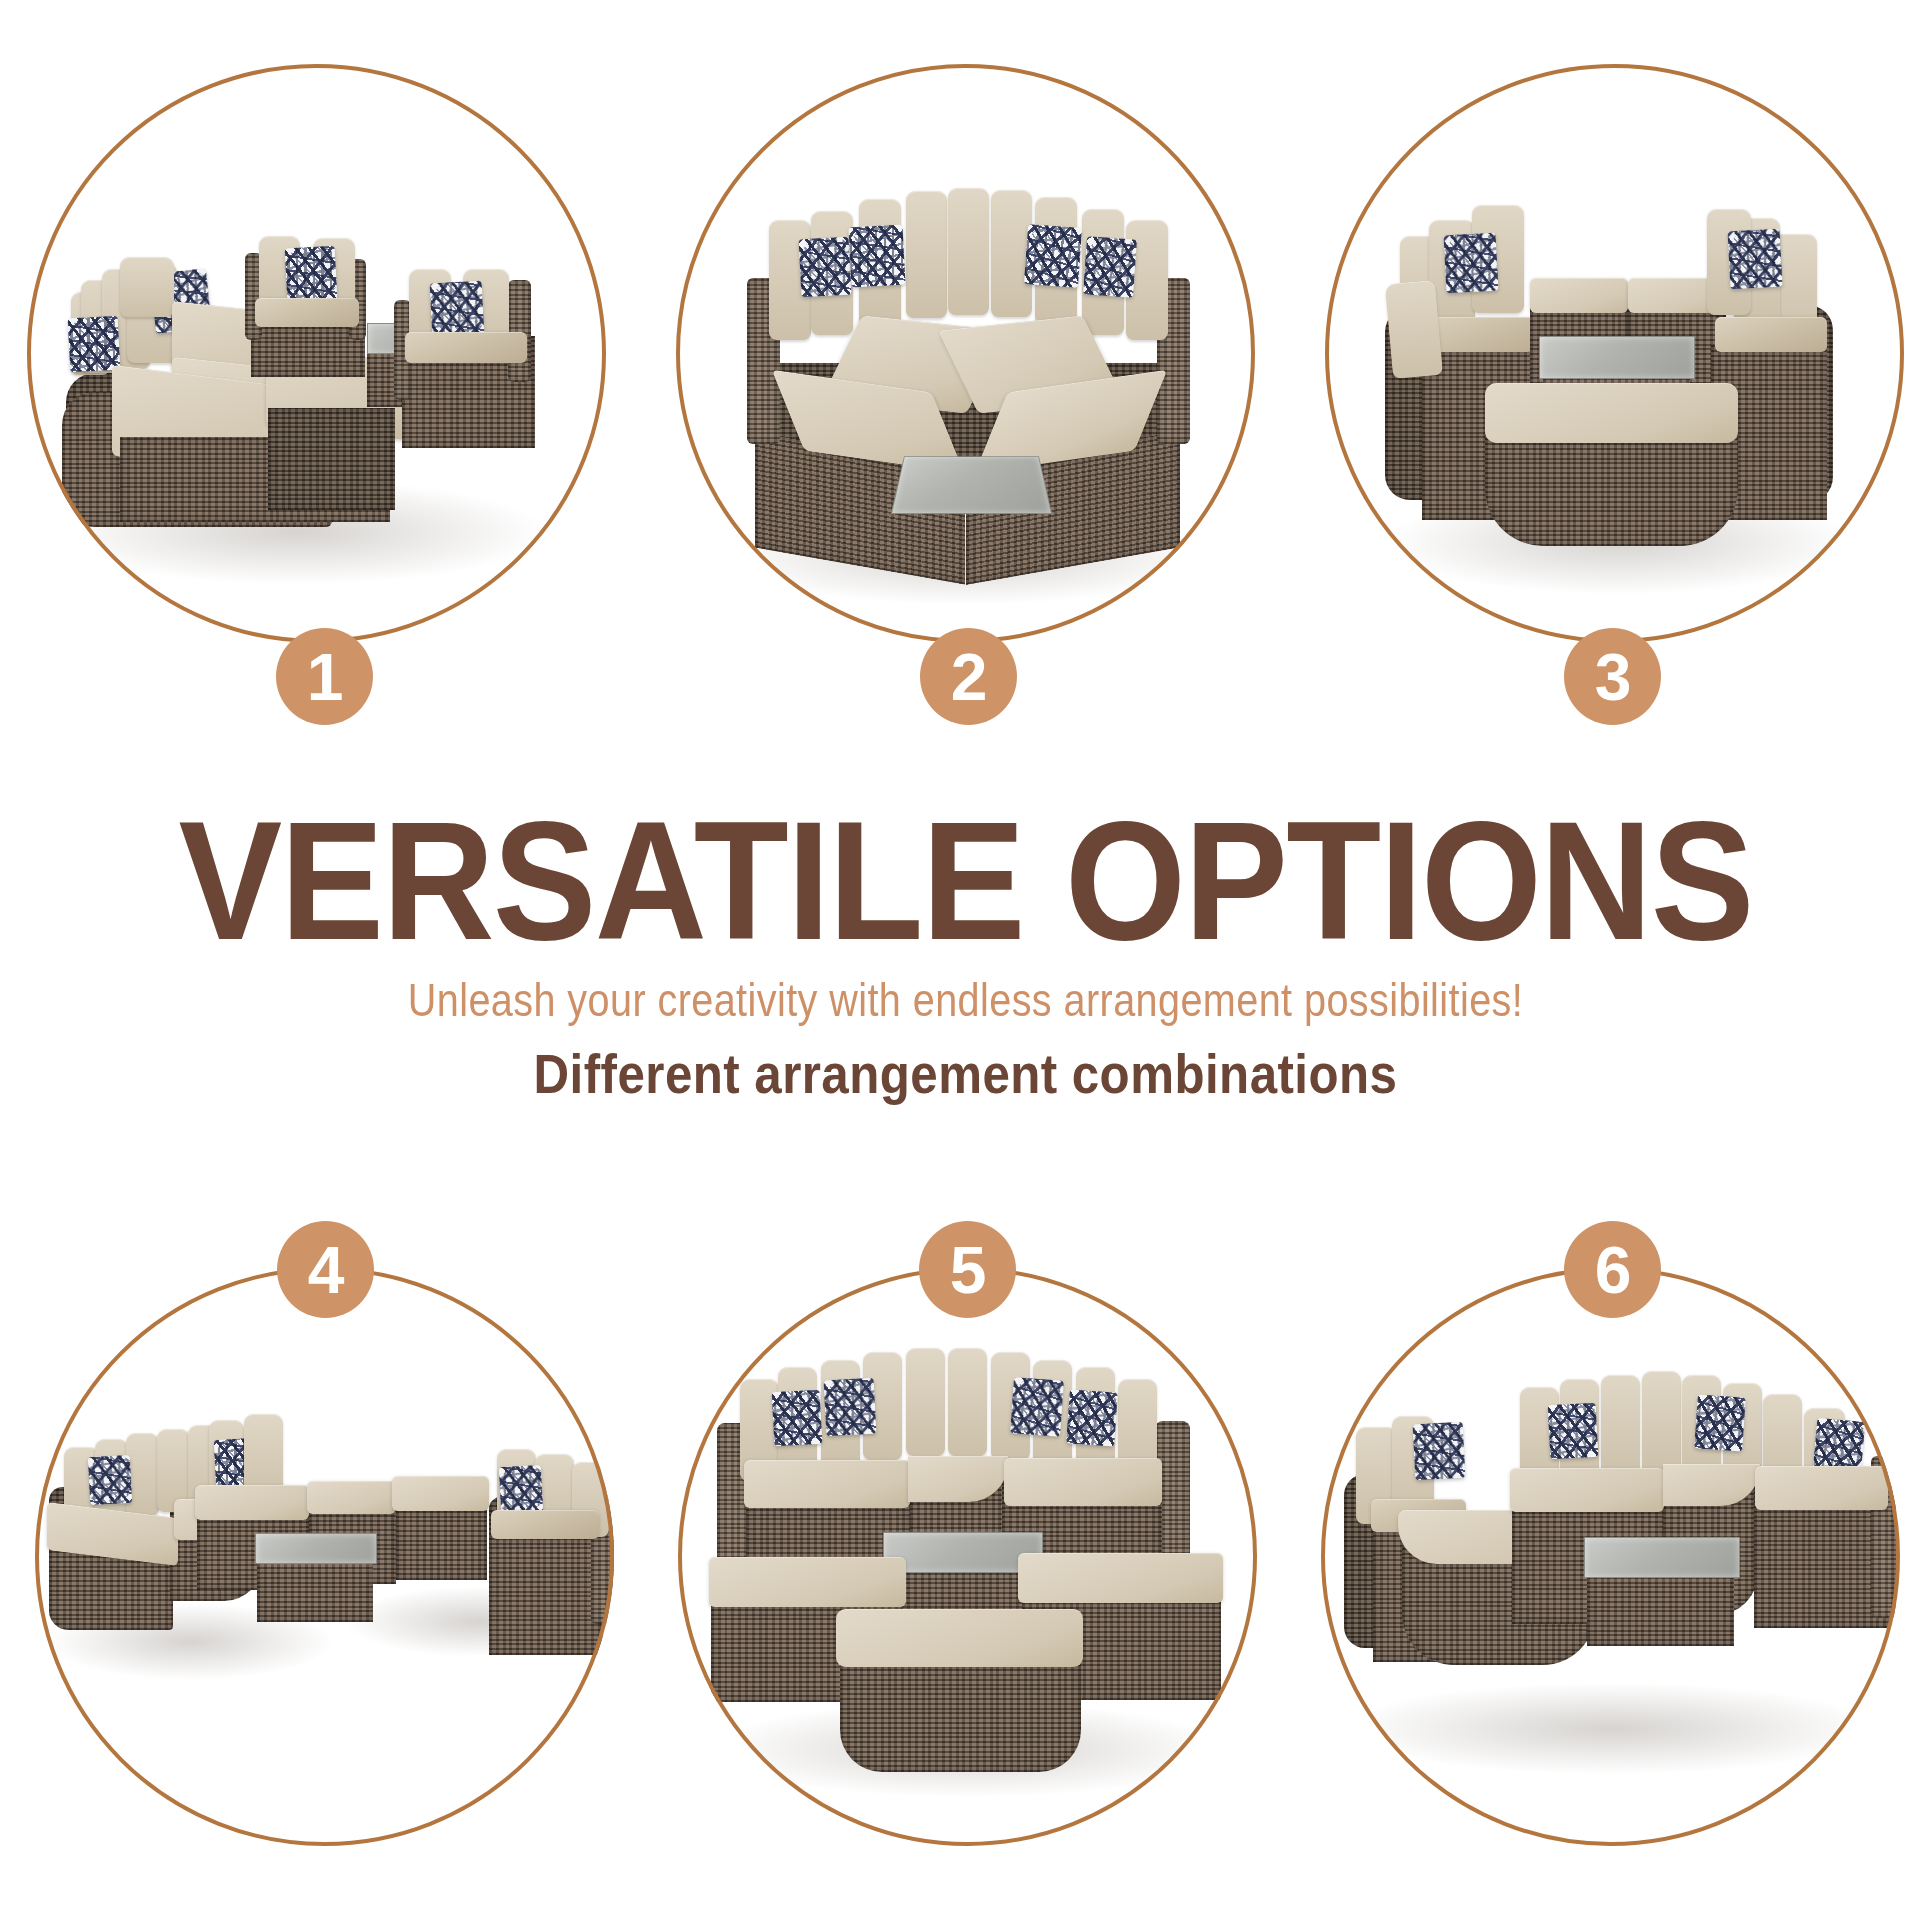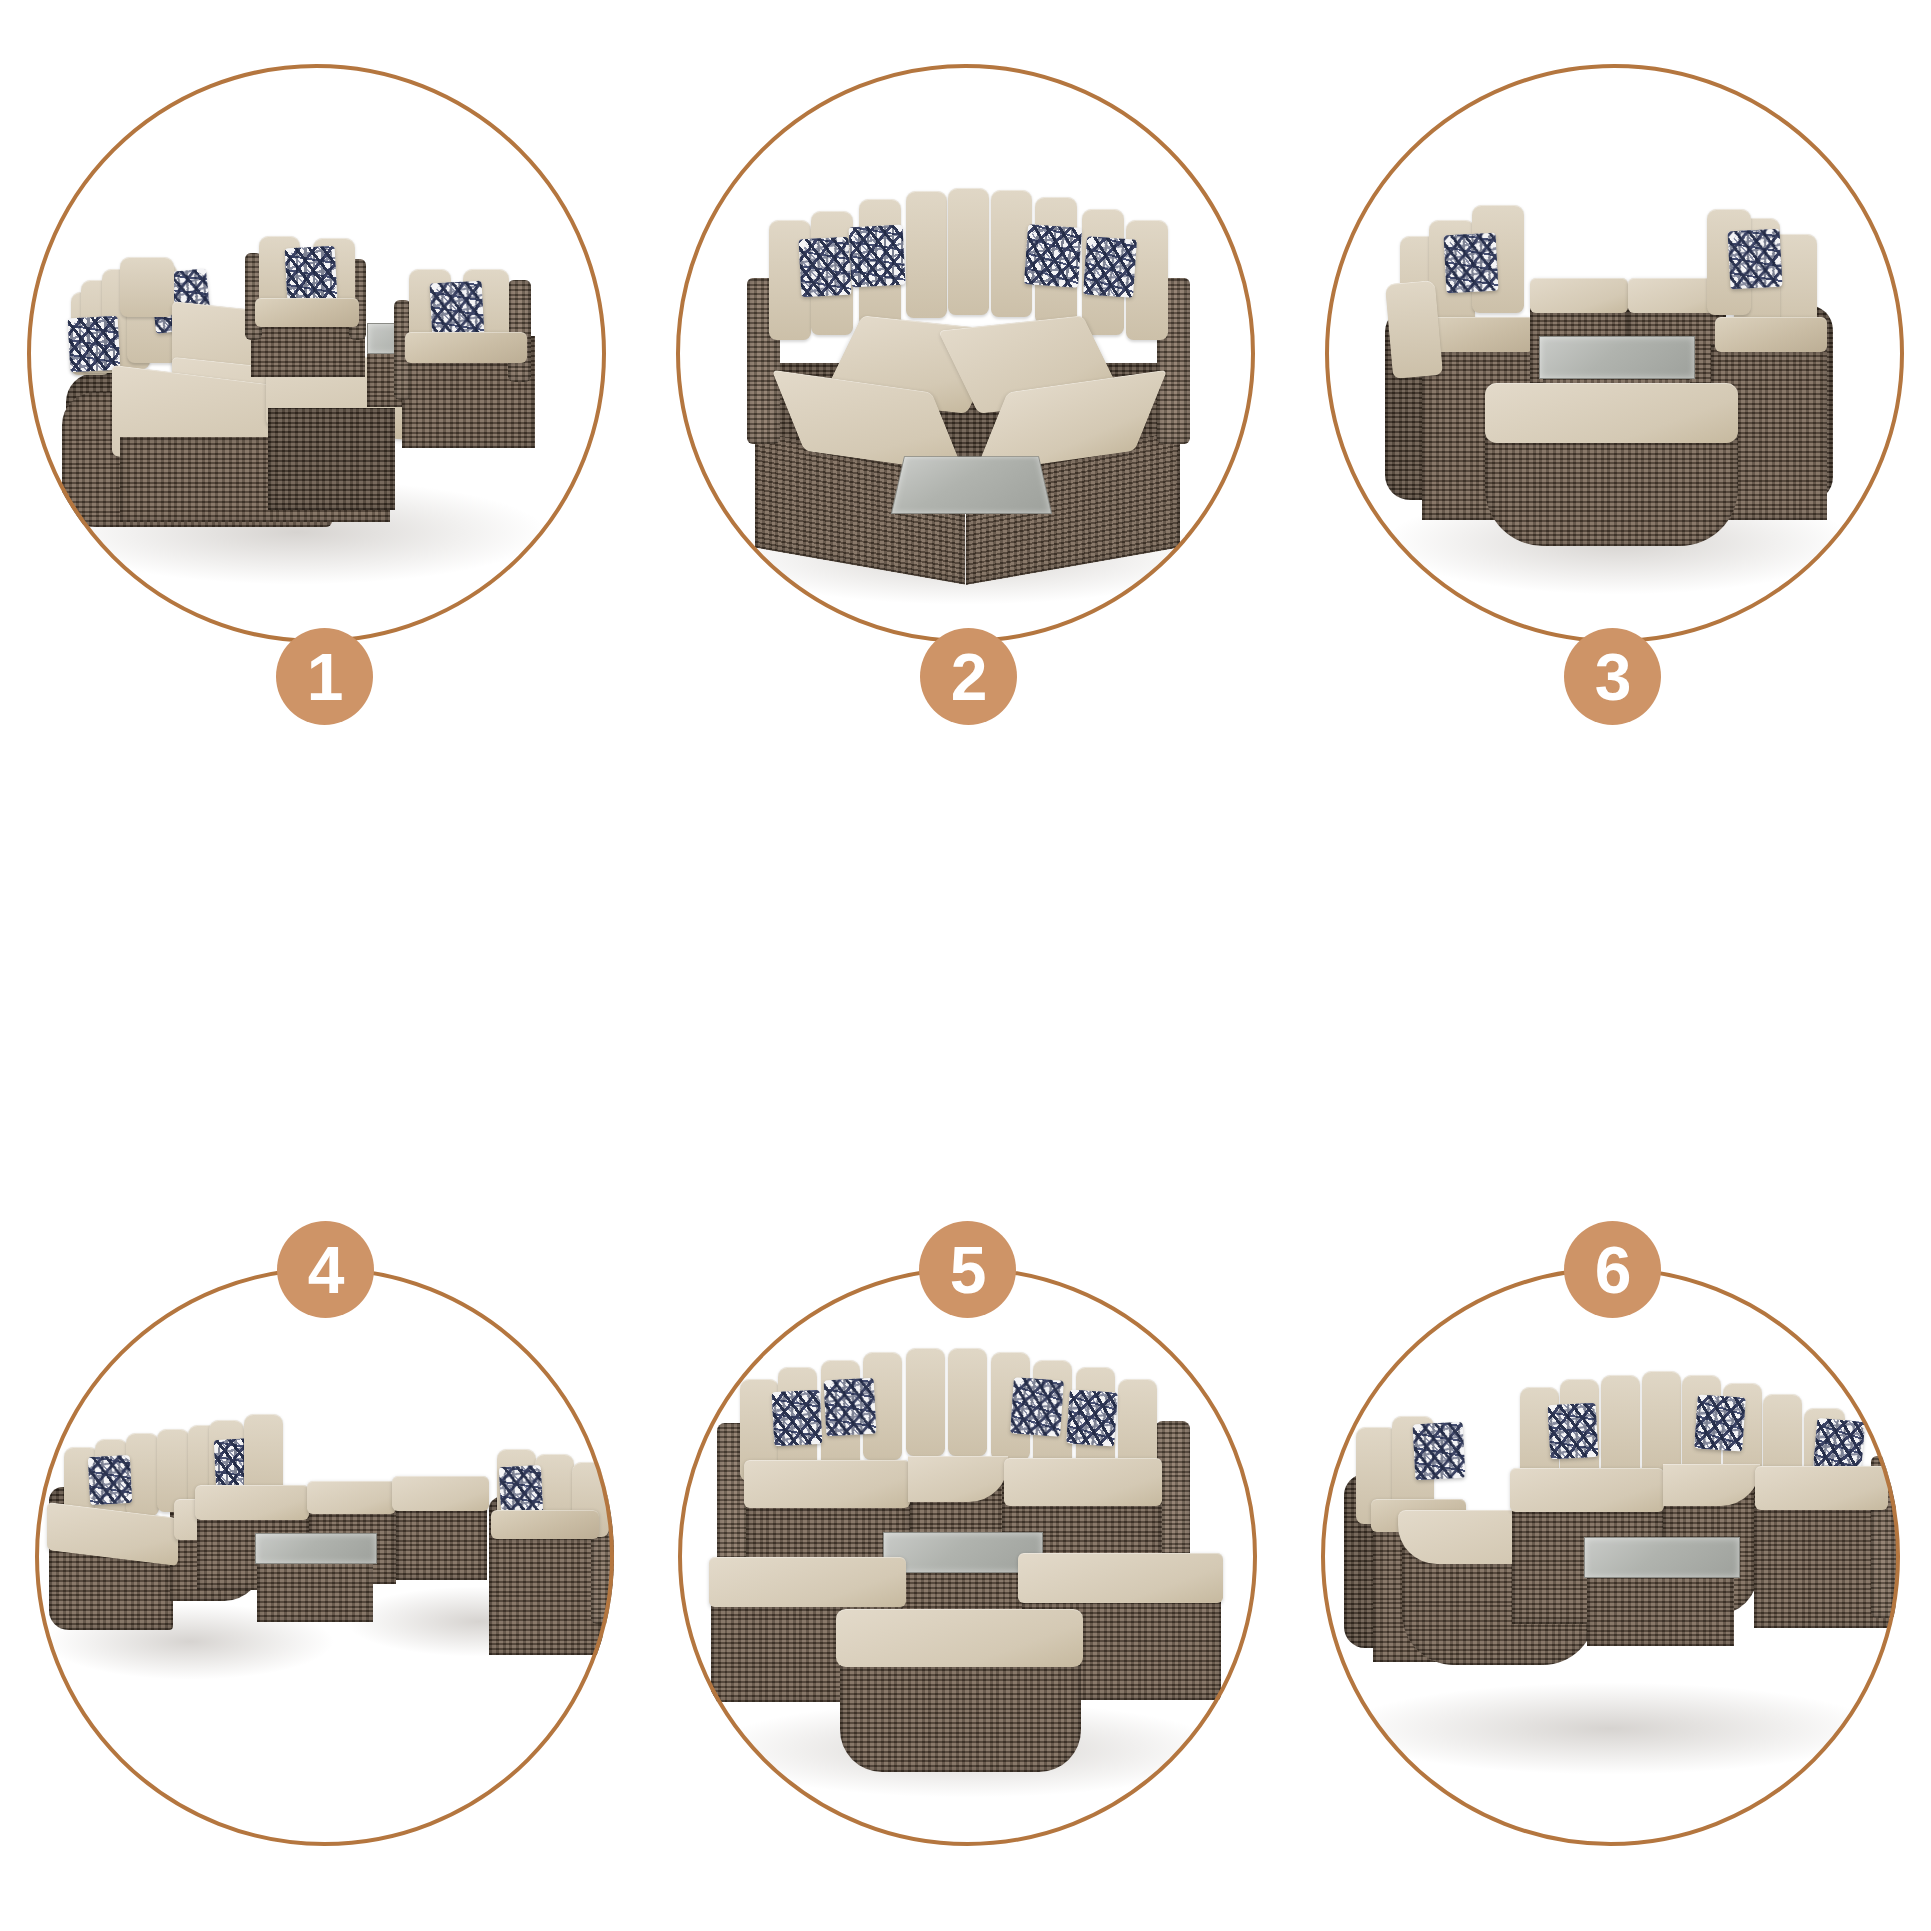--- a/index.html
+++ b/index.html
@@ -270,20 +270,25 @@
 
       <div class="wick" style="left:160px;top:355px;width:253px;height:127px;border-radius:7.7px 7.7px 58px 58px;"></div>
       <div class="cush cush-lt" style="left:160px;top:319px;width:253px;height:60px;border-radius:11.6px;"></div>
     </div>
   </div>
   <div class="ring" style="left:1325px;top:64px;width:579px;height:579px;"></div>
   <div class="badge" style="left:1564px;top:628px;">
     <span>3</span>
   </div>
 
+  <div class="text-block">
+    <div class="headline">VERSATILE OPTIONS</div>
+    <div class="sub1">Unleash your creativity with endless arrangement possibilities!</div>
+    <div class="sub2">Different arrangement combinations</div>
+  </div>
 
   <div class="ring-photo" style="left:35px;top:1267px;width:579px;height:579px;">
     <div class="scene">
       <div class="shadow" style="left:9.7px;top:336px;width:290px;height:77px;"></div>
       <div class="shadow" style="left:309px;top:319px;width:270px;height:71px;"></div>
 
       <div class="wick wick-d" style="left:13.5px;top:220px;width:35px;height:124px;border-radius:13.5px;"></div>
       <div class="wick" style="left:13.5px;top:257px;width:124px;height:106px;border-radius:3.9px 3.9px 3.9px 19.3px;"></div>
       <div class="wick" style="left:135px;top:241px;width:93px;height:93px;border-radius:0 39px 39px 0;"></div>
       <div class="pil" style="left:29px;top:180px;width:35px;height:83px;"></div>

